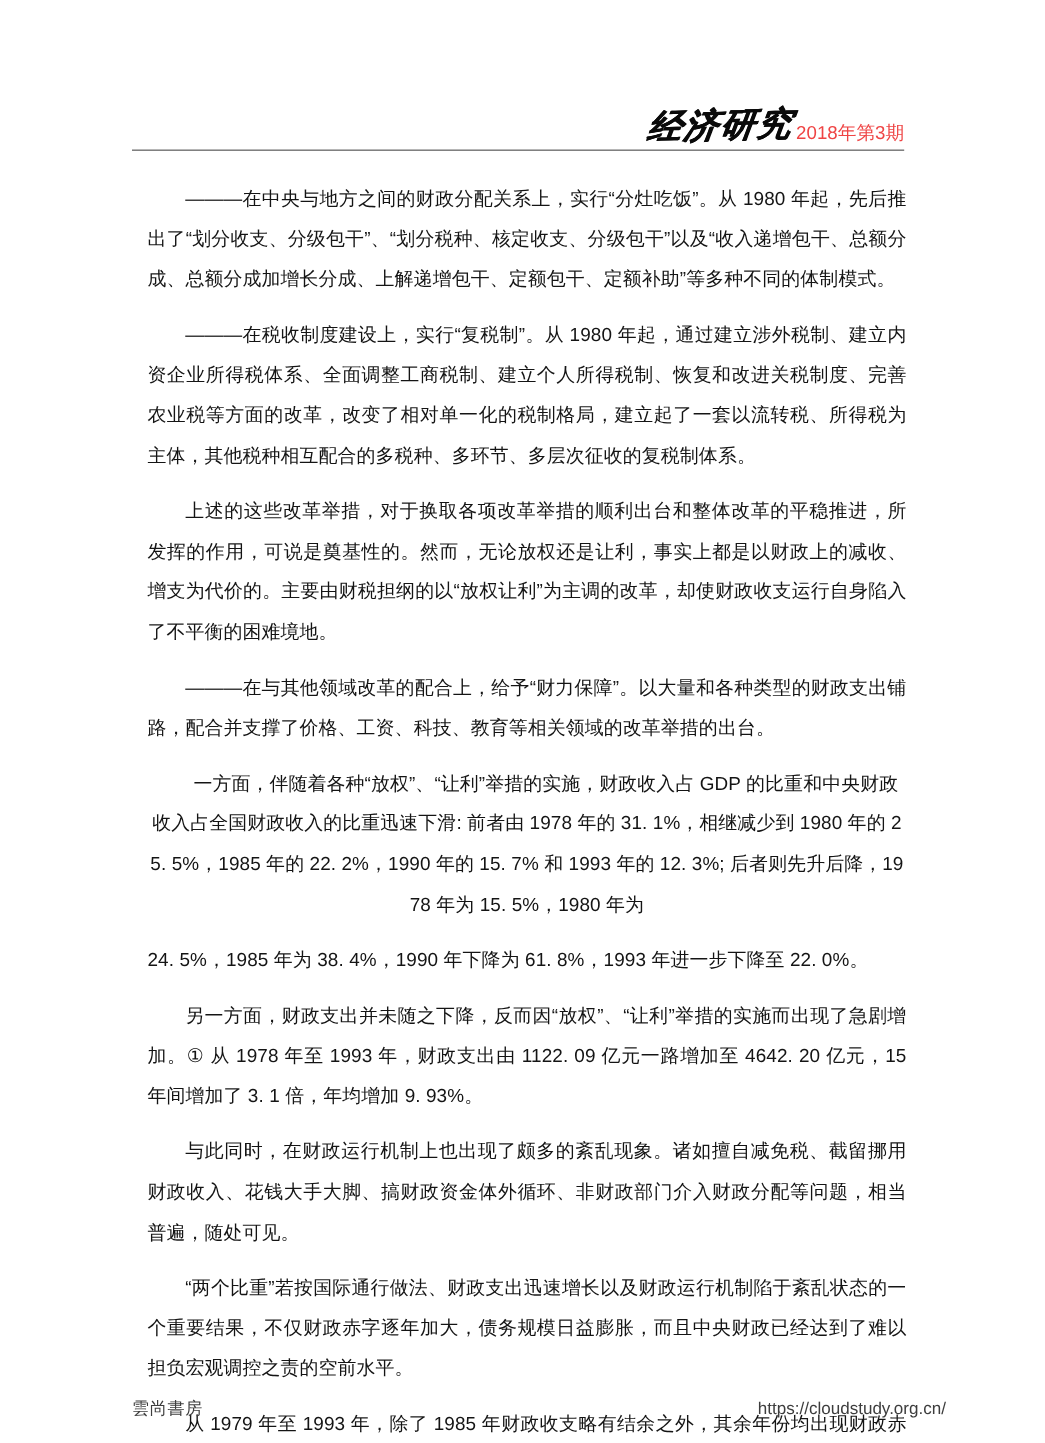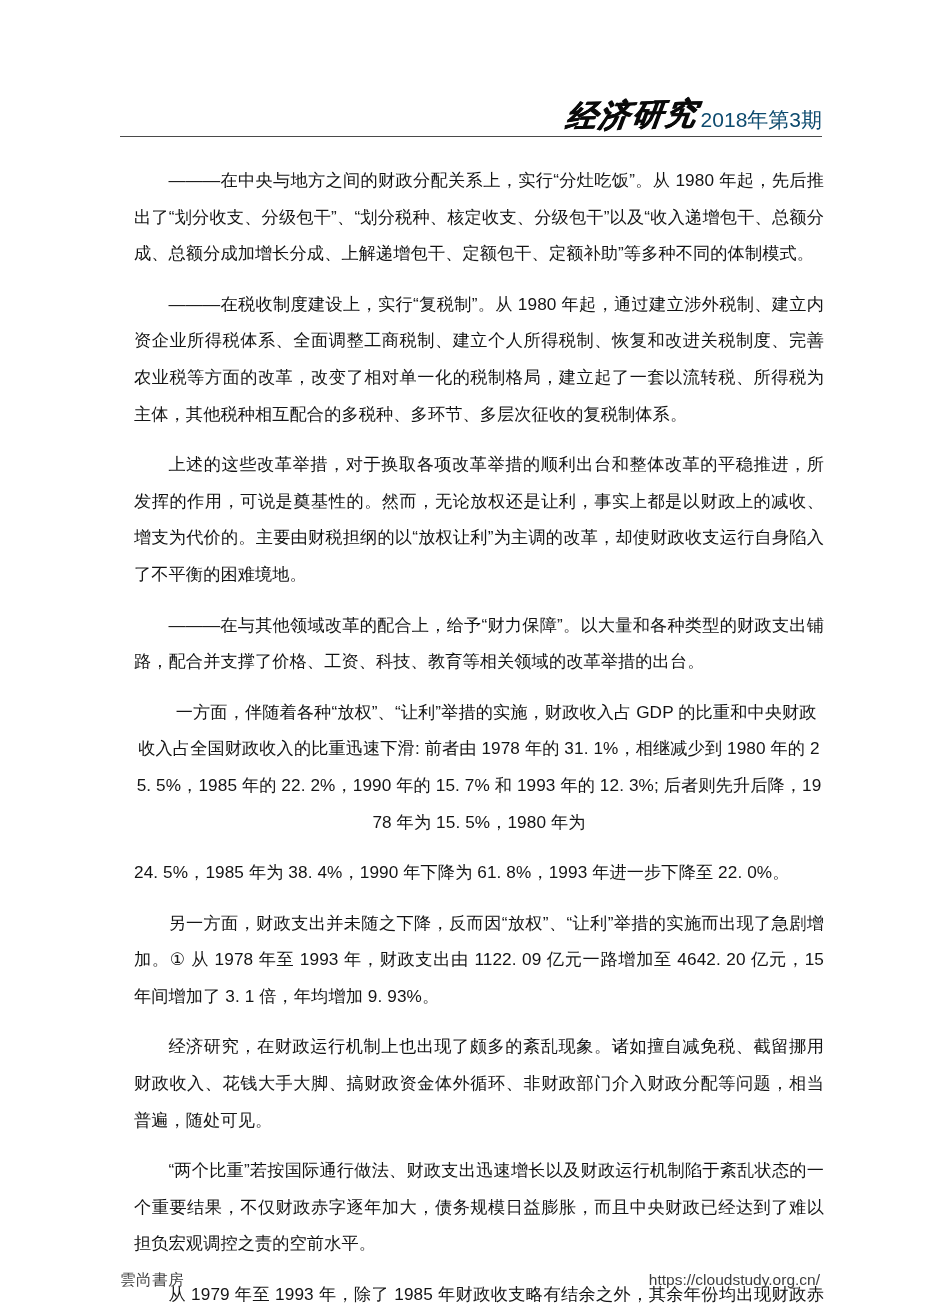--- a/index.html
+++ b/index.html
@@ -46,22 +46,22 @@
     letter-spacing: 2px;
     color: #0a0a0a;
     transform: skewX(-9deg) rotate(-1.6deg);
     transform-origin: left bottom;
     line-height: 1;
     white-space: nowrap;
     text-shadow: 0.6px 0 0 #0a0a0a, -0.4px 0.4px 0 #0a0a0a;
   }
   .masthead-issue {
     font-family: "Liberation Sans", sans-serif;
-    font-size: 21px;
-    color: #0c4a6e;
+    font-size: 17px;
+    color: #ef4444;
     line-height: 1;
     white-space: nowrap;
     padding-bottom: 1px;
   }
   .header-rule {
     position: absolute;
     left: 120px;
     top: 136px;
     width: 702px;
     height: 0;
@@ -112,21 +112,20 @@
     font-family: Liberation Sans, sans-serif;
     font-size: 15.5px;
     color: #3d3d3d;
     letter-spacing: 0.6px;
     text-align: center;
   }
   .footer-right {
     font-family: "Liberation Sans", sans-serif;
     font-size: 15.5px;
     color: #3d3d3d;
-    margin-right: 40px;
   }
 </style>
 </head>
 <body>
 
 <div class="page">
 
   <div class="header">
     <div class="masthead">
       <span class="masthead-logo">经济研究</span>
@@ -137,21 +136,21 @@
   <div class="header-rule"></div>
 
   <div class="content">
     <p class="para indent">———在中央与地方之间的财政分配关系上，实行“分灶吃饭”。从 1980 年起，先后推出了“划分收支、分级包干”、“划分税种、核定收支、分级包干”以及“收入递增包干、总额分成、总额分成加增长分成、上解递增包干、定额包干、定额补助”等多种不同的体制模式。</p>
     <p class="para indent">———在税收制度建设上，实行“复税制”。从 1980 年起，通过建立涉外税制、建立内资企业所得税体系、全面调整工商税制、建立个人所得税制、恢复和改进关税制度、完善农业税等方面的改革，改变了相对单一化的税制格局，建立起了一套以流转税、所得税为主体，其他税种相互配合的多税种、多环节、多层次征收的复税制体系。</p>
     <p class="para indent">上述的这些改革举措，对于换取各项改革举措的顺利出台和整体改革的平稳推进，所发挥的作用，可说是奠基性的。然而，无论放权还是让利，事实上都是以财政上的减收、增支为代价的。主要由财税担纲的以“放权让利”为主调的改革，却使财政收支运行自身陷入了不平衡的困难境地。</p>
     <p class="para indent">———在与其他领域改革的配合上，给予“财力保障”。以大量和各种类型的财政支出铺路，配合并支撑了价格、工资、科技、教育等相关领域的改革举措的出台。</p>
     <p class="para indent nojust">一方面，伴随着各种“放权”、“让利”举措的实施，财政收入占 GDP 的比重和中央财政收入占全国财政收入的比重迅速下滑: 前者由 1978 年的 31. 1%，相继减少到 1980 年的 25. 5%，1985 年的 22. 2%，1990 年的 15. 7% 和 1993 年的 12. 3%; 后者则先升后降，1978 年为 15. 5%，1980 年为</p>
     <p class="para noindent">24. 5%，1985 年为 38. 4%，1990 年下降为 61. 8%，1993 年进一步下降至 22. 0%。</p>
     <p class="para indent">另一方面，财政支出并未随之下降，反而因“放权”、“让利”举措的实施而出现了急剧增加。① 从 1978 年至 1993 年，财政支出由 1122. 09 亿元一路增加至 4642. 20 亿元，15 年间增加了 3. 1 倍，年均增加 9. 93%。</p>
-    <p class="para indent">经济研究，在财政运行机制上也出现了颇多的紊乱现象。诸如擅自减免税、截留挪用财政收入、花钱大手大脚、搞财政资金体外循环、非财政部门介入财政分配等问题，相当普遍，随处可见。</p>
+    <p class="para indent">与此同时，在财政运行机制上也出现了颇多的紊乱现象。诸如擅自减免税、截留挪用财政收入、花钱大手大脚、搞财政资金体外循环、非财政部门介入财政分配等问题，相当普遍，随处可见。</p>
     <p class="para indent">“两个比重”若按国际通行做法、财政支出迅速增长以及财政运行机制陷于紊乱状态的一个重要结果，不仅财政赤字逐年加大，债务规模日益膨胀，而且中央财政已经达到了难以担负宏观调控之责的空前水平。</p>
     <p class="para indent">从 1979 年至 1993 年，除了 1985 年财政收支略有结余之外，其余年份均出现财政赤字，且呈逐年加大之势: 1981 年为 68. 9 亿元，1990 年上升至 146. 9 亿元，到 1993 年则扩大至 293. 35 亿元。若按国际通行做法，将当年的债务收入纳入赤字口径，则 1993 年的财政赤字水平实为 978. 58 亿元。</p>
     <p class="para indent">从 1979 年起，政府恢复了中断长达 20 年之久的外债举借。1981 年，又开始以发行国库券的形式举借内债。后来，又先后发行了重点建设债券、财政债券、国家建设债券、特别国债和保值公债。1993 年，国家财政的债务发行收入规模已经达到 739. 22 亿元。</p>
   </div>
 
   <div class="footer">
     <span class="footer-left">雲尚書房</span>
     <span class="footer-right">https://cloudstudy.org.cn/</span>
   </div>
 

